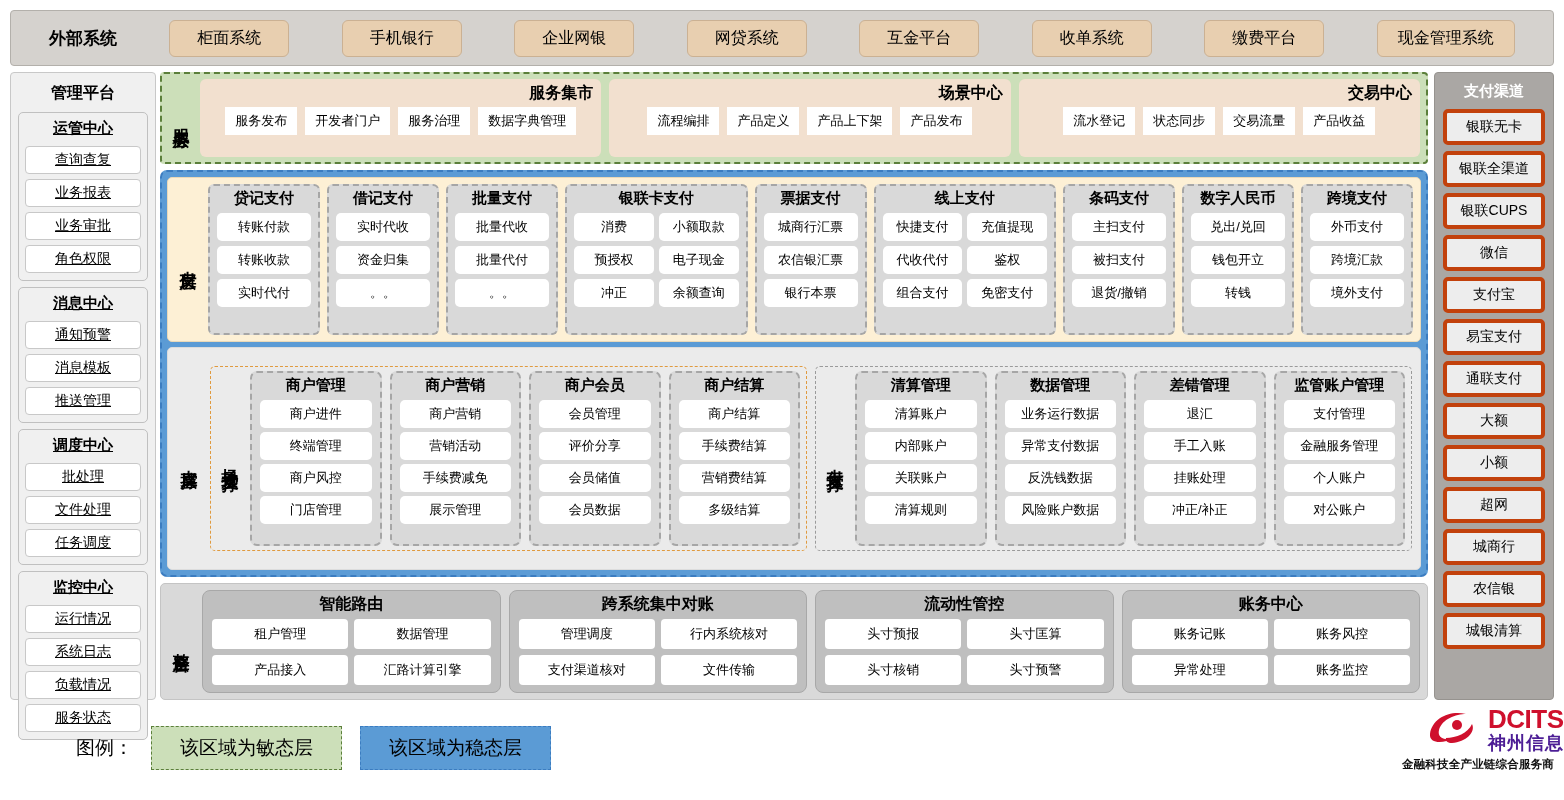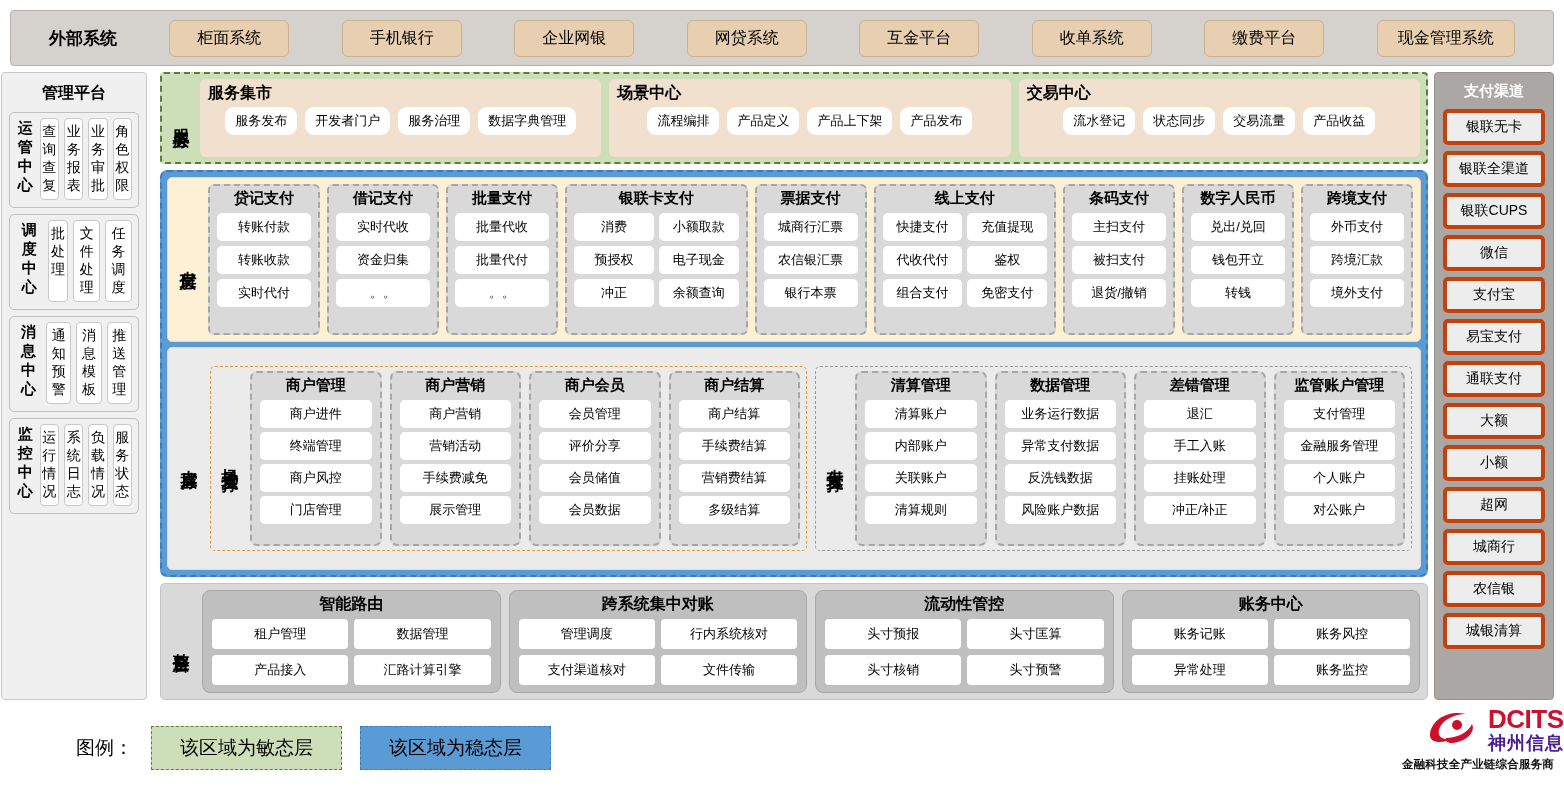--- a/index.html
+++ b/index.html
@@ -20,28 +20,28 @@
   }
   .ext-title { font-size: 17px; font-weight: bold; width: 120px; text-align: center; flex: 0 0 120px; }
   .ext-items { display: flex; flex: 1; justify-content: space-around; align-items: center; }
   .ext-chip {
     background: #e8cfb0; border: 1px solid #cbb193; border-radius: 6px;
     font-size: 16px; padding: 7px 20px; min-width: 120px; text-align: center;
   }
 
   
   .left-panel {
-    position: absolute; left: 1px; top: 72px; width: 146px; height: 628px;
+    position: absolute; left: 10px; top: 72px; width: 146px; height: 628px;
     background: #f0f0f0; border: 1px solid #c8c8c8; border-radius: 4px;
     padding: 6px 7px; display: flex; flex-direction: column; gap: 6px;
   }
   .left-title { font-size: 16px; font-weight: bold; text-align: center; padding: 4px 0 2px; }
   .lgroup {
     background: #f0f0f0; border: 1px solid #c0c0c0; border-radius: 5px;
-    padding: 5px 6px 7px; display: flex; flex-direction: row; gap: 5px;
+    padding: 5px 6px 7px; display: flex; flex-direction: column; gap: 5px; text-decoration: underline;
   }
   .lgroup-title { font-size: 15px; font-weight: bold; text-align: center; padding: 1px 0 3px; }
   .lbtn {
     background: #fff; border: 1px solid #c8c8c8; border-radius: 4px;
     font-size: 14px; text-align: center; padding: 4px 0;
   }
 
   
   .right-panel {
     position: absolute; left: 1434px; top: 72px; width: 120px; height: 628px;
@@ -64,27 +64,27 @@
     height: 92px; display: flex; align-items: stretch; padding: 5px 6px; gap: 6px;
   }
   .vlabel {
     writing-mode: vertical-rl; text-orientation: upright;
     font-size: 17px; font-weight: bold; letter-spacing: 2px;
     display: flex; align-items: center; justify-content: center;
     flex: 0 0 26px; line-height: 1;
   }
   .svc-box {
     background: #f2e0cf; border-radius: 6px; flex: 1;
-    display: flex; flex-direction: column; align-items: flex-start;
+    display: flex; flex-direction: column; align-items: flex-end;
     padding: 4px 8px 7px; gap: 3px;
   }
   .svc-box-title { font-size: 16px; font-weight: bold; }
   .svc-row { display: flex; gap: 8px; justify-content: center; width: 100%; }
   .svc-chip {
-    background: #fff; border-radius: 9px; font-size: 13px;
+    background: #fff; border-radius: 0; font-size: 13px;
     padding: 5px 10px; text-align: center; white-space: nowrap;
   }
 
   
   .blue-wrap {
     background: #5b9bd5; border: 2px dashed #3b7cc0; border-radius: 7px;
     flex: 1; padding: 5px; display: flex; flex-direction: column; gap: 5px;
   }
 
   
@@ -175,30 +175,30 @@
   <div class="left-title">管理平台</div>
   <div id="admin-groups" style="display:flex;flex-direction:column;gap:6px;">
       <div class="lgroup">
         <div class="lgroup-title">运管中心</div>
         <div class="lbtn">查询查复</div>
         <div class="lbtn">业务报表</div>
         <div class="lbtn">业务审批</div>
         <div class="lbtn">角色权限</div>
       </div>
       <div class="lgroup">
+        <div class="lgroup-title">消息中心</div>
+        <div class="lbtn">通知预警</div>
+        <div class="lbtn">消息模板</div>
+        <div class="lbtn">推送管理</div>
+      </div>
+      <div class="lgroup">
         <div class="lgroup-title">调度中心</div>
         <div class="lbtn">批处理</div>
         <div class="lbtn">文件处理</div>
         <div class="lbtn">任务调度</div>
-      </div>
-      <div class="lgroup">
-        <div class="lgroup-title">消息中心</div>
-        <div class="lbtn">通知预警</div>
-        <div class="lbtn">消息模板</div>
-        <div class="lbtn">推送管理</div>
       </div>
       <div class="lgroup">
         <div class="lgroup-title">监控中心</div>
         <div class="lbtn">运行情况</div>
         <div class="lbtn">系统日志</div>
         <div class="lbtn">负载情况</div>
         <div class="lbtn">服务状态</div>
       </div>
     </div>
 </div>

